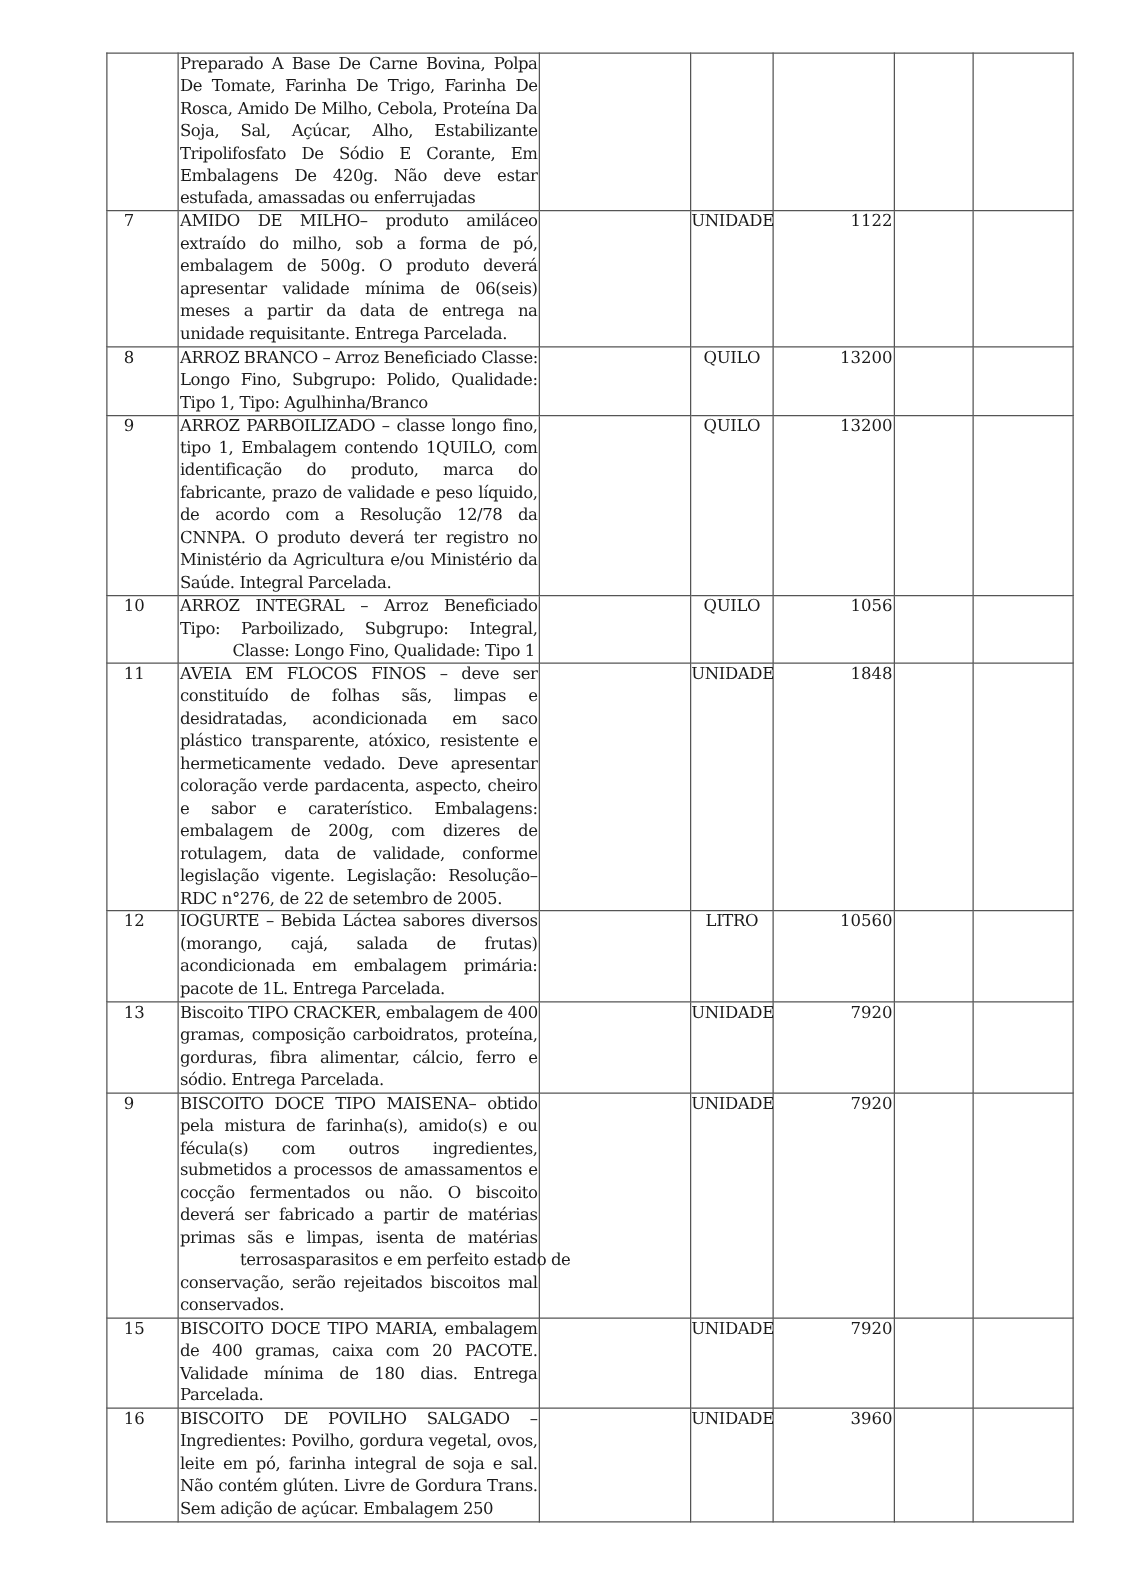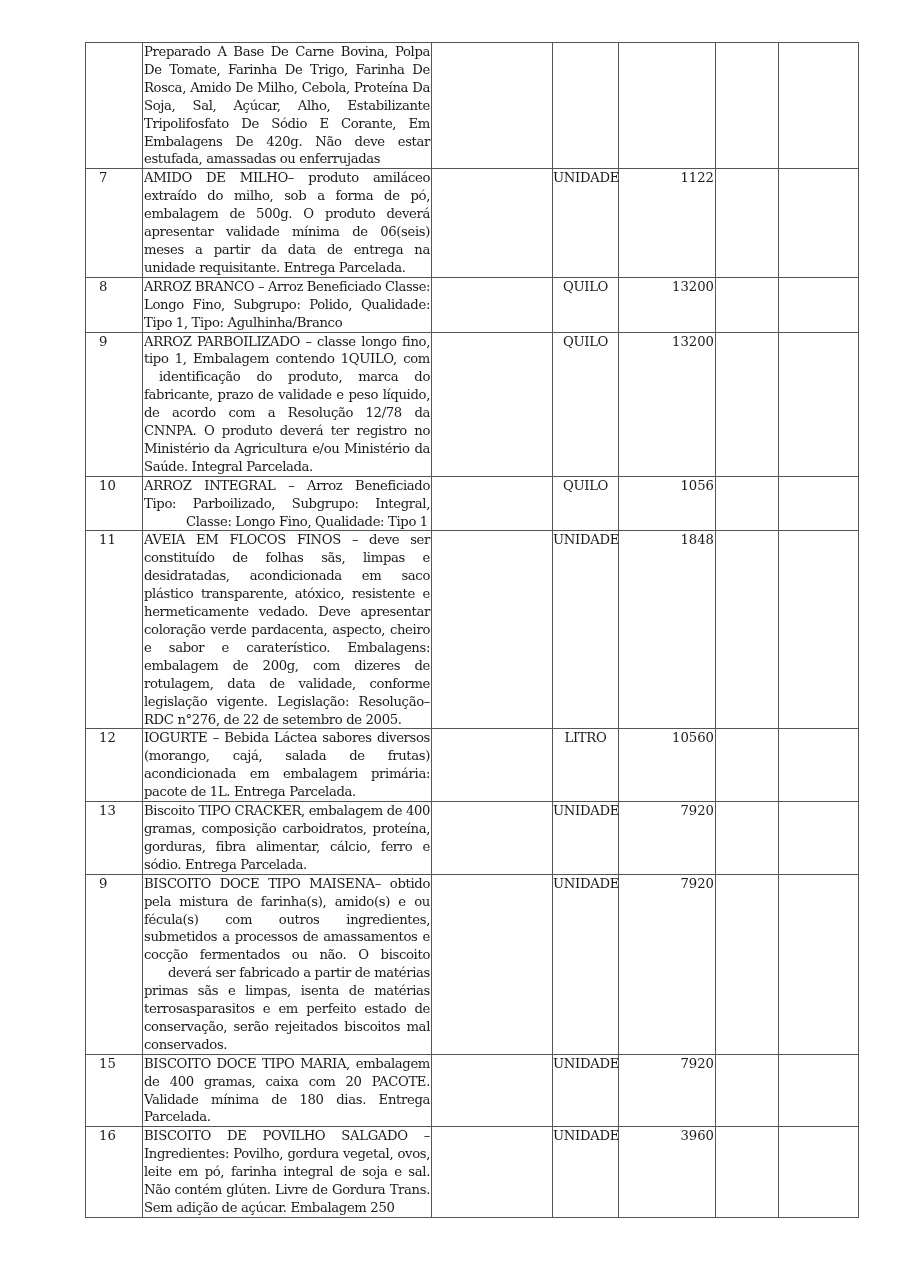--- a/index.html
+++ b/index.html
@@ -135,21 +135,21 @@
           <td class="unit">QUILO</td>
           <td class="qty">13200</td>
           <td></td>
           <td></td>
         </tr>
         <tr>
           <td class="num">9</td>
           <td class="desc">
             <span class="line" style="display: block;">ARROZ PARBOILIZADO – classe longo fino,</span>
             <span class="line" style="display: block;">tipo 1, Embalagem contendo 1QUILO, com</span>
-            <span class="line" style="display: block; padding-left: 15px;">identificação do produto, marca do</span>
+            <span class="line" style="display: block;">identificação do produto, marca do</span>
             <span class="line" style="display: block;">fabricante, prazo de validade e peso líquido,</span>
             <span class="line" style="display: block;">de acordo com a Resolução 12/78 da</span>
             <span class="line" style="display: block;">CNNPA. O produto deverá ter registro no</span>
             <span class="line" style="display: block;">Ministério da Agricultura e/ou Ministério da</span>
             <span class="line last" style="display: block;">Saúde. Integral Parcelada.</span>
           </td>
           <td></td>
           <td class="unit">QUILO</td>
           <td class="qty">13200</td>
           <td></td>
@@ -218,23 +218,23 @@
           <td></td>
         </tr>
         <tr>
           <td class="num">9</td>
           <td class="desc">
             <span class="line" style="display: block;">BISCOITO DOCE TIPO MAISENA– obtido</span>
             <span class="line" style="display: block;">pela mistura de farinha(s), amido(s) e ou</span>
             <span class="line" style="display: block;">fécula(s) com outros ingredientes,</span>
             <span class="line" style="display: block;">submetidos a processos de amassamentos e</span>
             <span class="line" style="display: block;">cocção fermentados ou não. O biscoito</span>
-            <span class="line" style="display: block; margin-left: 24px;">deverá ser fabricado a partir de matérias</span>
+            <span class="line" style="display: block;">deverá ser fabricado a partir de matérias</span>
             <span class="line" style="display: block;">primas sãs e limpas, isenta de matérias</span>
-            <span class="line" style="display: block;">terrosasparasitos e em perfeito estado de</span>
+            <span class="line" style="display: block; padding-left: 48px;">terrosasparasitos e em perfeito estado de</span>
             <span class="line" style="display: block;">conservação, serão rejeitados biscoitos mal</span>
             <span class="line last" style="display: block;">conservados.</span>
           </td>
           <td></td>
           <td class="unit">UNIDADE</td>
           <td class="qty">7920</td>
           <td></td>
           <td></td>
         </tr>
         <tr>

